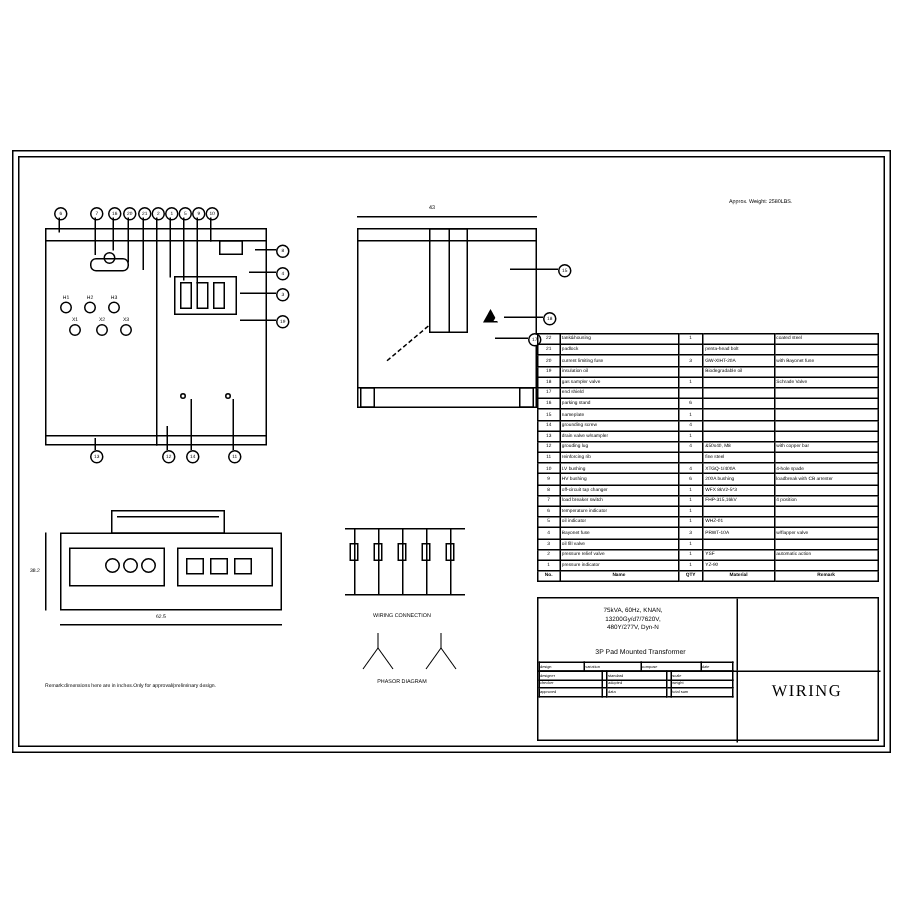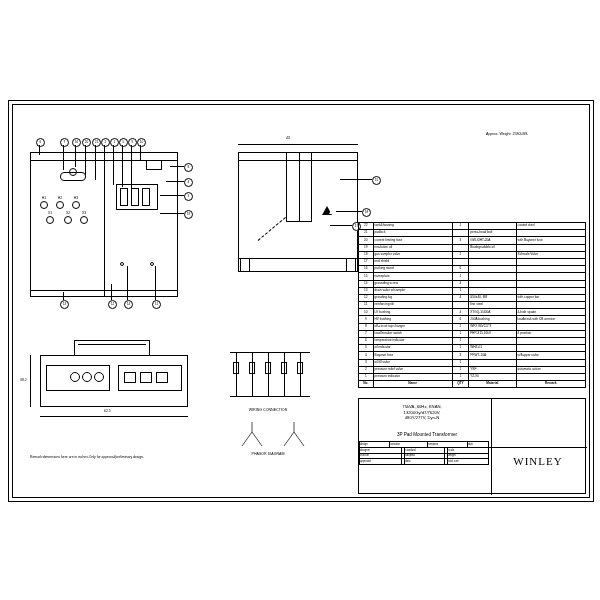--- a/index.html
+++ b/index.html
@@ -362,21 +362,21 @@
     <div class="tb-line" style="left:0;top:48px;width:228px;height:1px;"></div>
     <div class="tb-line" style="left:132px;top:0;width:1px;height:48px;"></div>
     <div class="tb-line" style="left:132px;top:48px;width:1px;height:48px;"></div>
   </div>
   <div class="spec">
     <div>75kVA, 60Hz, KNAN,</div>
     <div>13200Gy/d7/7620V,</div>
     <div>480Y/277V, Dyn-N</div>
   </div>
   <div class="prodname">3P Pad Mounted Transformer</div>
-  <div class="brand">WINLEY</div>
+  <div class="brand">WIRING</div>
 
   <table class="smallgrid" style="position:absolute;left:359px;top:447px;width:130px;border-collapse:collapse;">
     <tbody id="rev-body">
         <tr>
           <td>designer</td>
           <td></td>
           <td>standard</td>
           <td></td>
           <td>scale</td>
         </tr>

